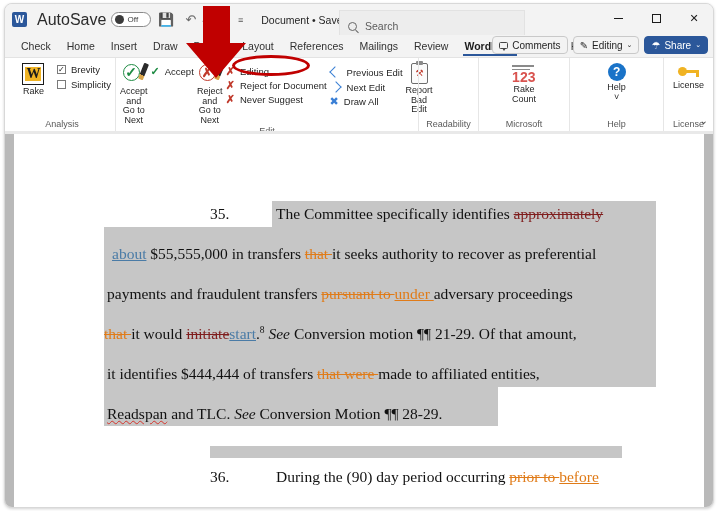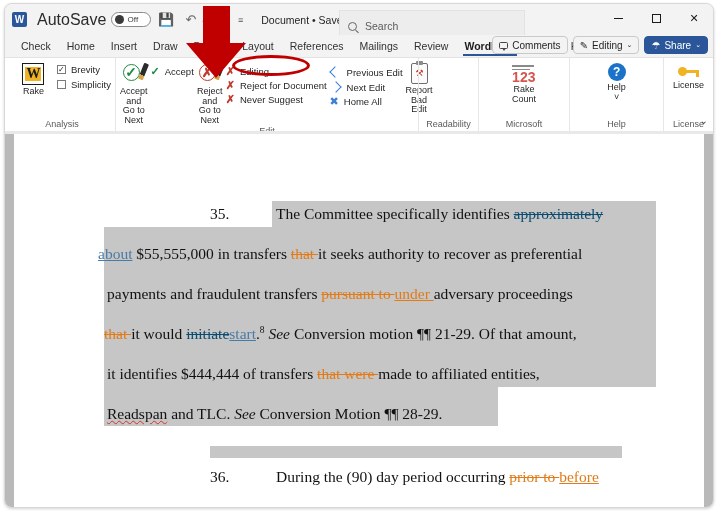--- a/index.html
+++ b/index.html
@@ -403,21 +403,21 @@
     position: absolute;
     font-family: "Liberation Serif", serif;
     font-size: 15.5px; color: #111;
     line-height: 1;
   }
   .pnum { position: absolute; left: 196px; }
   .line {
     position: absolute;
     white-space: nowrap;
   }
-  .del-b { color: #0c4a6e; text-decoration: line-through; }
+  .del-b { color: #7f1d1d; text-decoration: line-through; }
   .ins-b { color: #4a7ba6; text-decoration: underline; }
   .del-o { color: #e07b18; text-decoration: line-through; }
   .ins-o { color: #e07b18; text-decoration: underline; }
   .it { font-style: italic; margin-top: 29px; }
   .sup { font-size: 9.5px; vertical-align: super; }
   .misspell {
     text-decoration: underline;
     text-decoration-style: wavy;
     text-decoration-color: #d4342c;
     text-decoration-thickness: 1px;
@@ -580,21 +580,21 @@
             <div class="smallitem">
               <span class="chev-ico"></span>
               <span>Previous Edit</span>
             </div>
             <div class="smallitem">
               <span class="chev-ico right"></span>
               <span>Next Edit</span>
             </div>
             <div class="smallitem">
               <span class="x-ico">✖</span>
-              <span>Home All</span>
+              <span>Draw All</span>
             </div>
           </div>
 
           <div class="bigbtn" style="width:44px;">
             <div class="ico-clip">
                 <span class="bug">⚒</span>
               </div>
             <div class="lbl">Report</div>
             <div>Bad Edit</div>
           </div>
@@ -661,21 +661,21 @@
         <div class="band" style="left:90px; top:173px; width:552px; height:40px;"></div>
         <div class="band" style="left:90px; top:213px; width:552px; height:40px;"></div>
         <div class="band" style="left:90px; top:253px; width:394px; height:39px;"></div>
         <div class="band" style="left:196px; top:312px; width:412px; height:12px;"></div>
 
         <div class="para">
           <span class="pnum" style="top:72px;">35.</span>
 
           <span class="line" style="left:262px; top:72px;"><span>The Committee specifically identifies </span><span class="del-b">approximately</span></span>
 
-          <span class="line" style="left:84px; top:112px;"><span class="ins-b">about</span><span> $55,555,000 in transfers </span><span class="del-o">that </span><span>it seeks authority to recover as preferential</span></span>
+          <span class="line" style="left:98px; top:112px;"><span class="ins-b">about</span><span> $55,555,000 in transfers </span><span class="del-o">that </span><span>it seeks authority to recover as preferential</span></span>
 
           <span class="line" style="left:93px; top:152px;"><span>payments and fraudulent transfers </span><span class="del-o">pursuant to </span><span class="ins-o">under </span><span>adversary proceedings</span></span>
 
           <span class="line" style="left:90px; top:192px;"><span class="del-o">that </span><span>it would </span><span class="del-b">initiate</span><span class="ins-b">start</span><span>.</span><span class="sup">8</span><span> </span><span class="it">See</span><span> Conversion motion ¶¶ 21-29. Of that amount,</span></span>
 
           <span class="line" style="left:93px; top:232px;"><span>it identifies $444,444 of transfers </span><span class="del-o">that were </span><span>made to affiliated entities,</span></span>
 
           <span class="line" style="left:93px; top:272px;"><span class="misspell">Readspan</span><span> and TLC. </span><span class="it">See</span><span> Conversion Motion ¶¶ 28-29.</span></span>
         </div>
 

